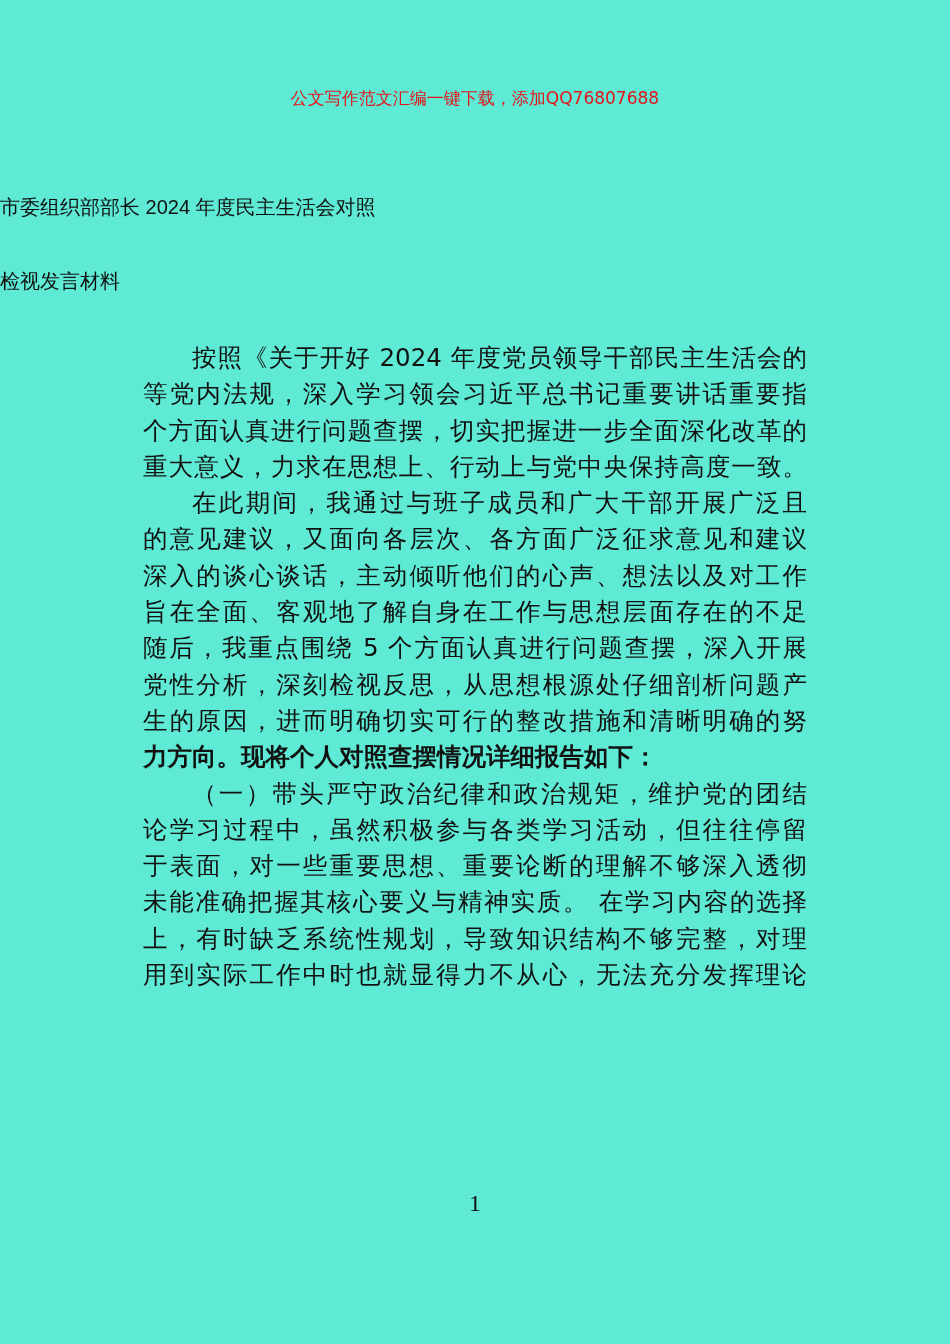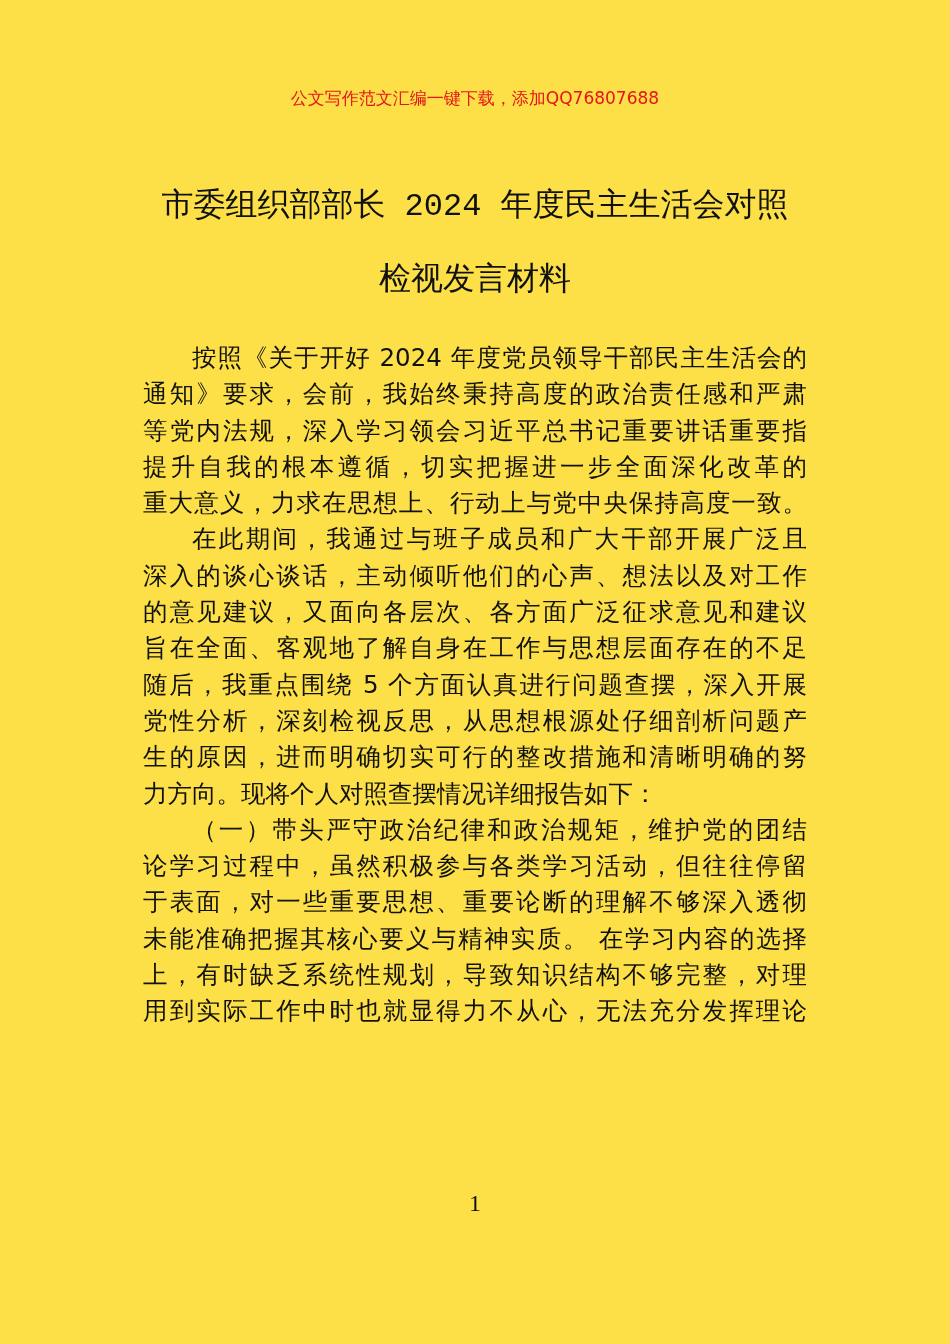--- a/index.html
+++ b/index.html
@@ -13,63 +13,62 @@
       position: relative;
       overflow: hidden;
       font-family: "DejaVu Sans", sans-serif;
       color: #111111;
     }
     .page {
       position: absolute;
       left: 0; top: 0;
       width: 950px;
       height: 1344px;
-      background: #fde047;
+      background: #5eead4;
     }
     .header-banner {
       position: absolute;
       top: 86px;
       left: 0;
       width: 950px;
       text-align: center;
       font-size: 17px;
       line-height: 24px;
       color: #e4141b;
       font-family: "DejaVu Sans", sans-serif;
       letter-spacing: 0px;
     }
     .doc-title {
       position: absolute;
       top: 170px;
       left: 0;
       width: 950px;
-      text-align: center;
-      font-size: 32px;
+      font-size: 20px;
       line-height: 74px;
       color: #111111;
-      font-family: Liberation Mono, monospace;
+      font-family: Liberation Sans, sans-serif;
     }
     .body-text {
       position: absolute;
       top: 340px;
       left: 143px;
       width: 664px;
     }
     .line {
       display: block;
       height: 36.3px;
       line-height: 36px;
       font-size: 24.5px;
       white-space: nowrap;
       text-align: justify;
       text-align-last: justify;
       color: #111111;
     }
     .line.indent { padding-left: 49px; }
-    .line.last { text-align-last: left; }
+    .line.last { text-align-last: left; font-weight: bold; }
     .page-number {
       position: absolute;
       top: 1188px;
       left: 0;
       width: 950px;
       text-align: center;
       font-family: "Liberation Serif", serif;
       font-size: 24px;
       line-height: 30px;
       color: #111111;
@@ -82,27 +81,26 @@
 
   <div class="header-banner">公文写作范文汇编一键下载，添加QQ76807688</div>
 
   <div class="doc-title">
     <div>市委组织部部长 2024 年度民主生活会对照</div>
     <div>检视发言材料</div>
   </div>
 
   <div class="body-text" id="body-text">
       <span class="line indent">按照《关于开好 2024 年度党员领导干部民主生活会的</span>
-      <span class="line">通知》要求，会前，我始终秉持高度的政治责任感和严肃</span>
       <span class="line">等党内法规，深入学习领会习近平总书记重要讲话重要指</span>
-      <span class="line">提升自我的根本遵循，切实把握进一步全面深化改革的</span>
+      <span class="line">个方面认真进行问题查摆，切实把握进一步全面深化改革的</span>
       <span class="line">重大意义，力求在思想上、行动上与党中央保持高度一致。</span>
       <span class="line indent">在此期间，我通过与班子成员和广大干部开展广泛且</span>
+      <span class="line">的意见建议，又面向各层次、各方面广泛征求意见和建议</span>
       <span class="line">深入的谈心谈话，主动倾听他们的心声、想法以及对工作</span>
-      <span class="line">的意见建议，又面向各层次、各方面广泛征求意见和建议</span>
       <span class="line">旨在全面、客观地了解自身在工作与思想层面存在的不足</span>
       <span class="line">随后，我重点围绕 5 个方面认真进行问题查摆，深入开展</span>
       <span class="line">党性分析，深刻检视反思，从思想根源处仔细剖析问题产</span>
       <span class="line">生的原因，进而明确切实可行的整改措施和清晰明确的努</span>
       <span class="line last">力方向。现将个人对照查摆情况详细报告如下：</span>
       <span class="line indent">（一）带头严守政治纪律和政治规矩，维护党的团结</span>
       <span class="line">论学习过程中，虽然积极参与各类学习活动，但往往停留</span>
       <span class="line">于表面，对一些重要思想、重要论断的理解不够深入透彻</span>
       <span class="line">未能准确把握其核心要义与精神实质。 在学习内容的选择</span>
       <span class="line">上，有时缺乏系统性规划，导致知识结构不够完整，对理</span>

